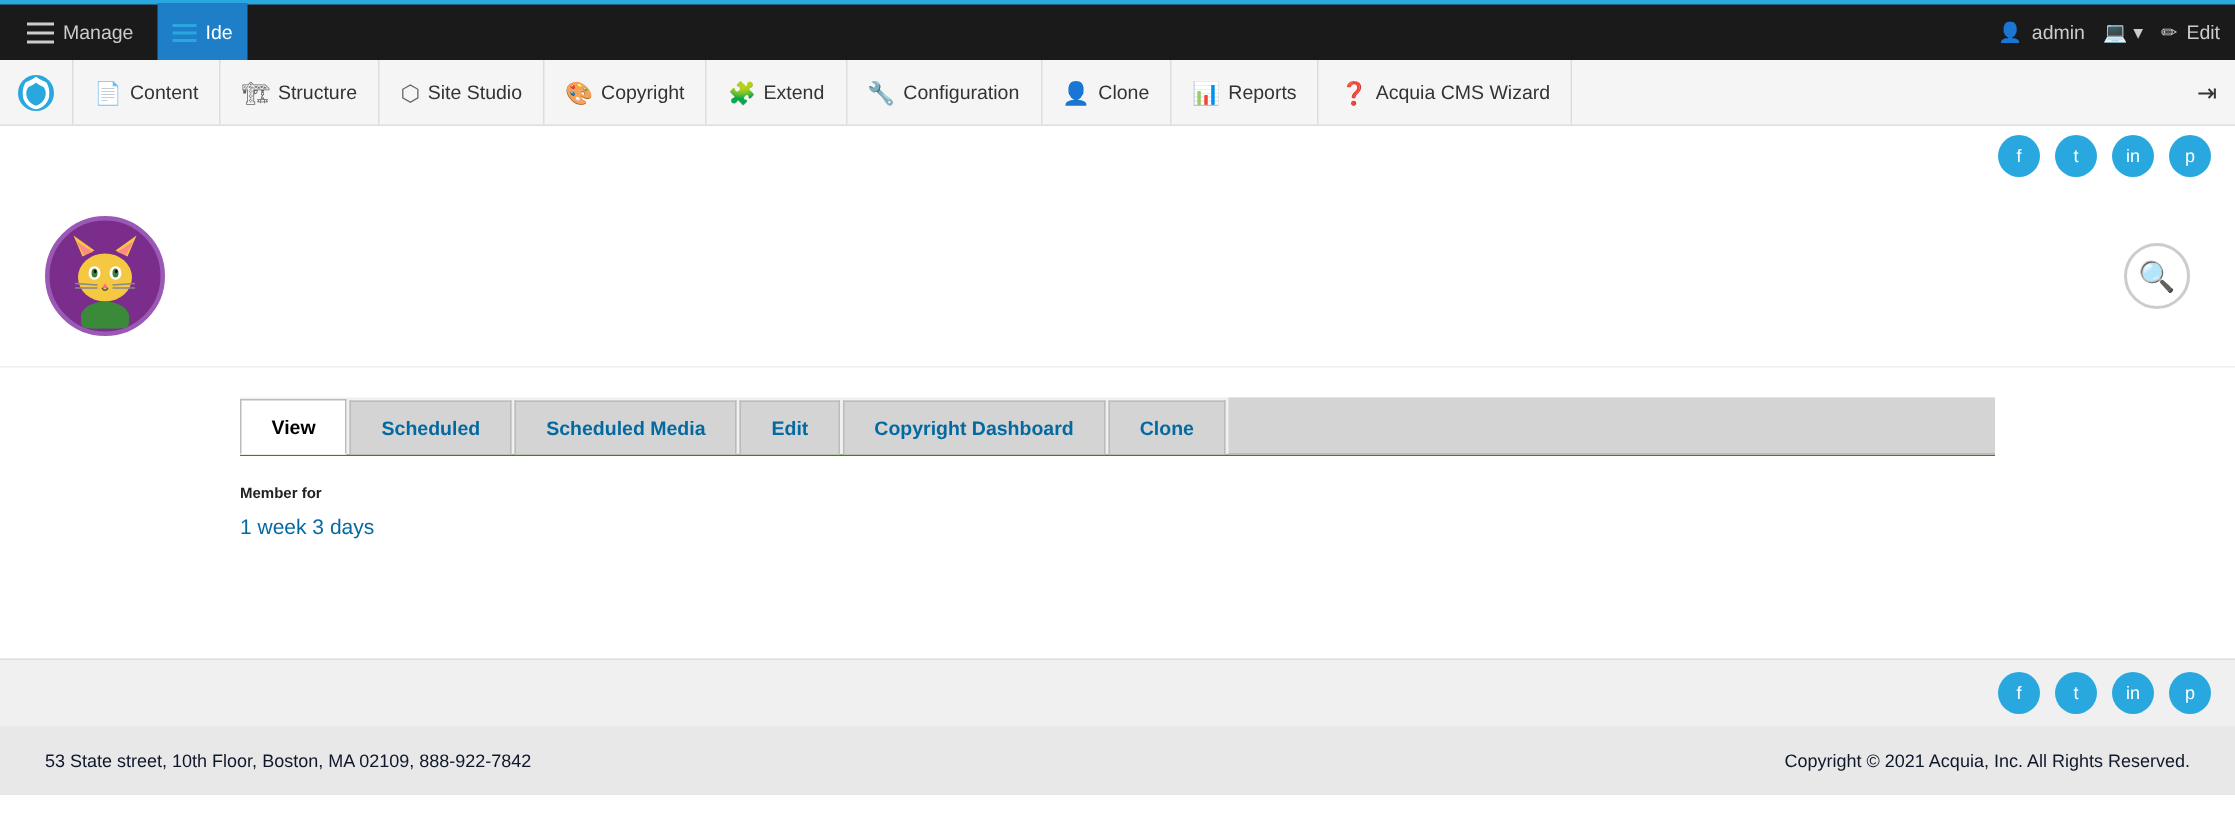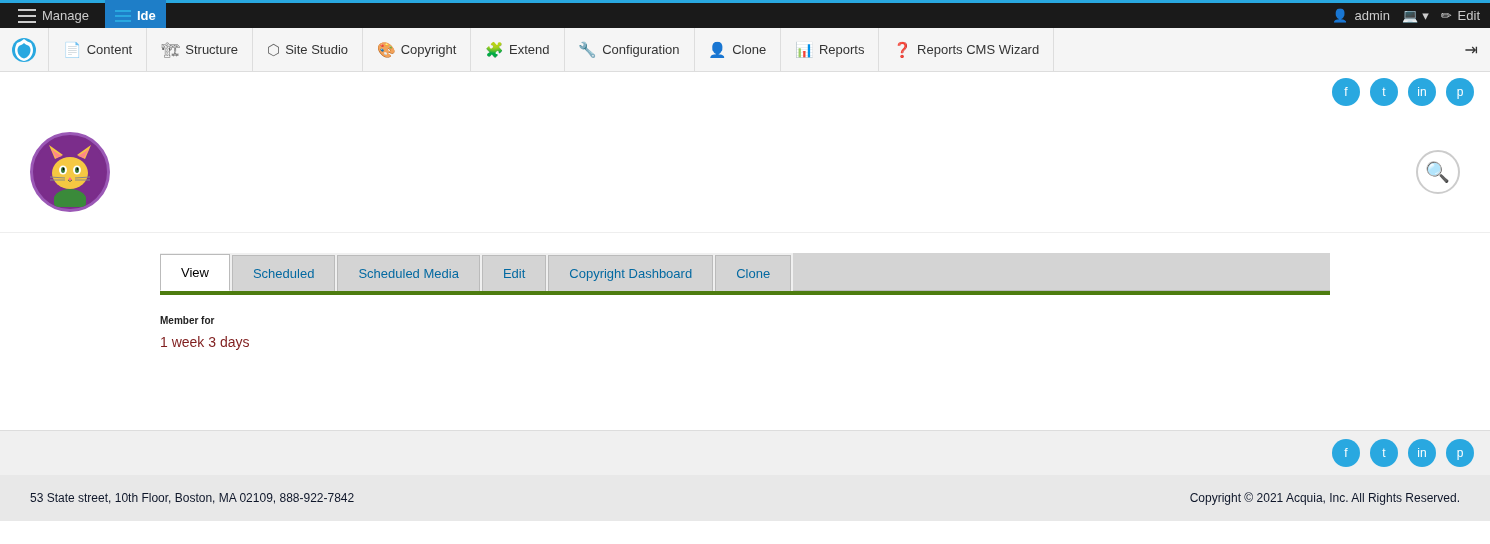--- a/index.html
+++ b/index.html
@@ -1,21 +1,21 @@
 <!DOCTYPE html>
 <html><head>
   <meta charset="utf-8">
   <style>
     * { margin: 0; padding: 0; box-sizing: border-box; }
     body { font-family: Arial, sans-serif; font-size: 14px; background: #fff; }
 
     
     .admin-bar {
       background: #1a1a1a;
-      height: 28px;
+      height: 40px;
       display: flex;
       align-items: center;
       justify-content: space-between;
       padding: 0 10px;
       border-top: 3px solid #29a8e0;
     }
     .admin-bar-left { display: flex; align-items: center; gap: 8px; }
     .admin-bar-right { display: flex; align-items: center; gap: 12px; }
     .manage-btn {
       background: none;
@@ -32,21 +32,20 @@
       background: #1e7ec8;
       border: none;
       color: #fff;
       display: flex;
       align-items: center;
       gap: 6px;
       cursor: pointer;
       font-size: 13px;
       padding: 4px 10px;
       height: 40px;
-      font-weight: bold;
     }
     .admin-user { color: #ccc; display: flex; align-items: center; gap: 6px; font-size: 13px; cursor: pointer; }
     .device-switcher { color: #ccc; display: flex; align-items: center; gap: 4px; font-size: 13px; cursor: pointer; }
     .edit-btn {
       background: none;
       border: none;
       color: #ccc;
       display: flex;
       align-items: center;
       gap: 6px;
@@ -168,23 +167,24 @@
     }
 
     
     .content-area {
       background: #fff;
       padding: 0 160px;
     }
     .tabs-bar {
       display: flex;
       align-items: flex-end;
-      border-bottom: 4px solid #4d7c0f;
+      border-bottom: 1px solid #4d7c0f;
       background: #f0f0f0;
       margin-top: 20px;
+      font-weight: bold;
     }
     .tab {
       padding: 10px 20px;
       cursor: pointer;
       font-size: 13px;
       color: #0369a1;
       background: #d4d4d4;
       border: 1px solid #bbb;
       border-bottom: none;
       margin-right: 2px;
@@ -199,21 +199,21 @@
       padding: 20px 0;
     }
     .member-for-label {
       font-size: 10px;
       font-weight: bold;
       color: #222;
       margin-bottom: 8px;
     }
     .member-for-value {
       font-size: 14px;
-      color: #7f1d1d;
+      color: #0369a1;
     }
     .tabs-fill {
       flex: 1;
       background: #d4d4d4;
       border-bottom: 1px solid #bbb;
       height: 100%;
       min-height: 38px;
     }
 
     
@@ -320,21 +320,21 @@
     <div class="drupal-nav-item">
       <span class="nav-icon">👤</span>
       <span>Clone</span>
     </div>
     <div class="drupal-nav-item">
       <span class="nav-icon">📊</span>
       <span>Reports</span>
     </div>
     <div class="drupal-nav-item">
       <span class="nav-icon">❓</span>
-      <span>Reports CMS Wizard</span>
+      <span>Acquia CMS Wizard</span>
     </div>
   </div>
   <div class="nav-right-collapse">⇥</div>
 </nav>
 
 <div class="social-bar">
   <div class="social-icon">f</div>
   <div class="social-icon">t</div>
   <div class="social-icon">in</div>
   <div class="social-icon">p</div>

